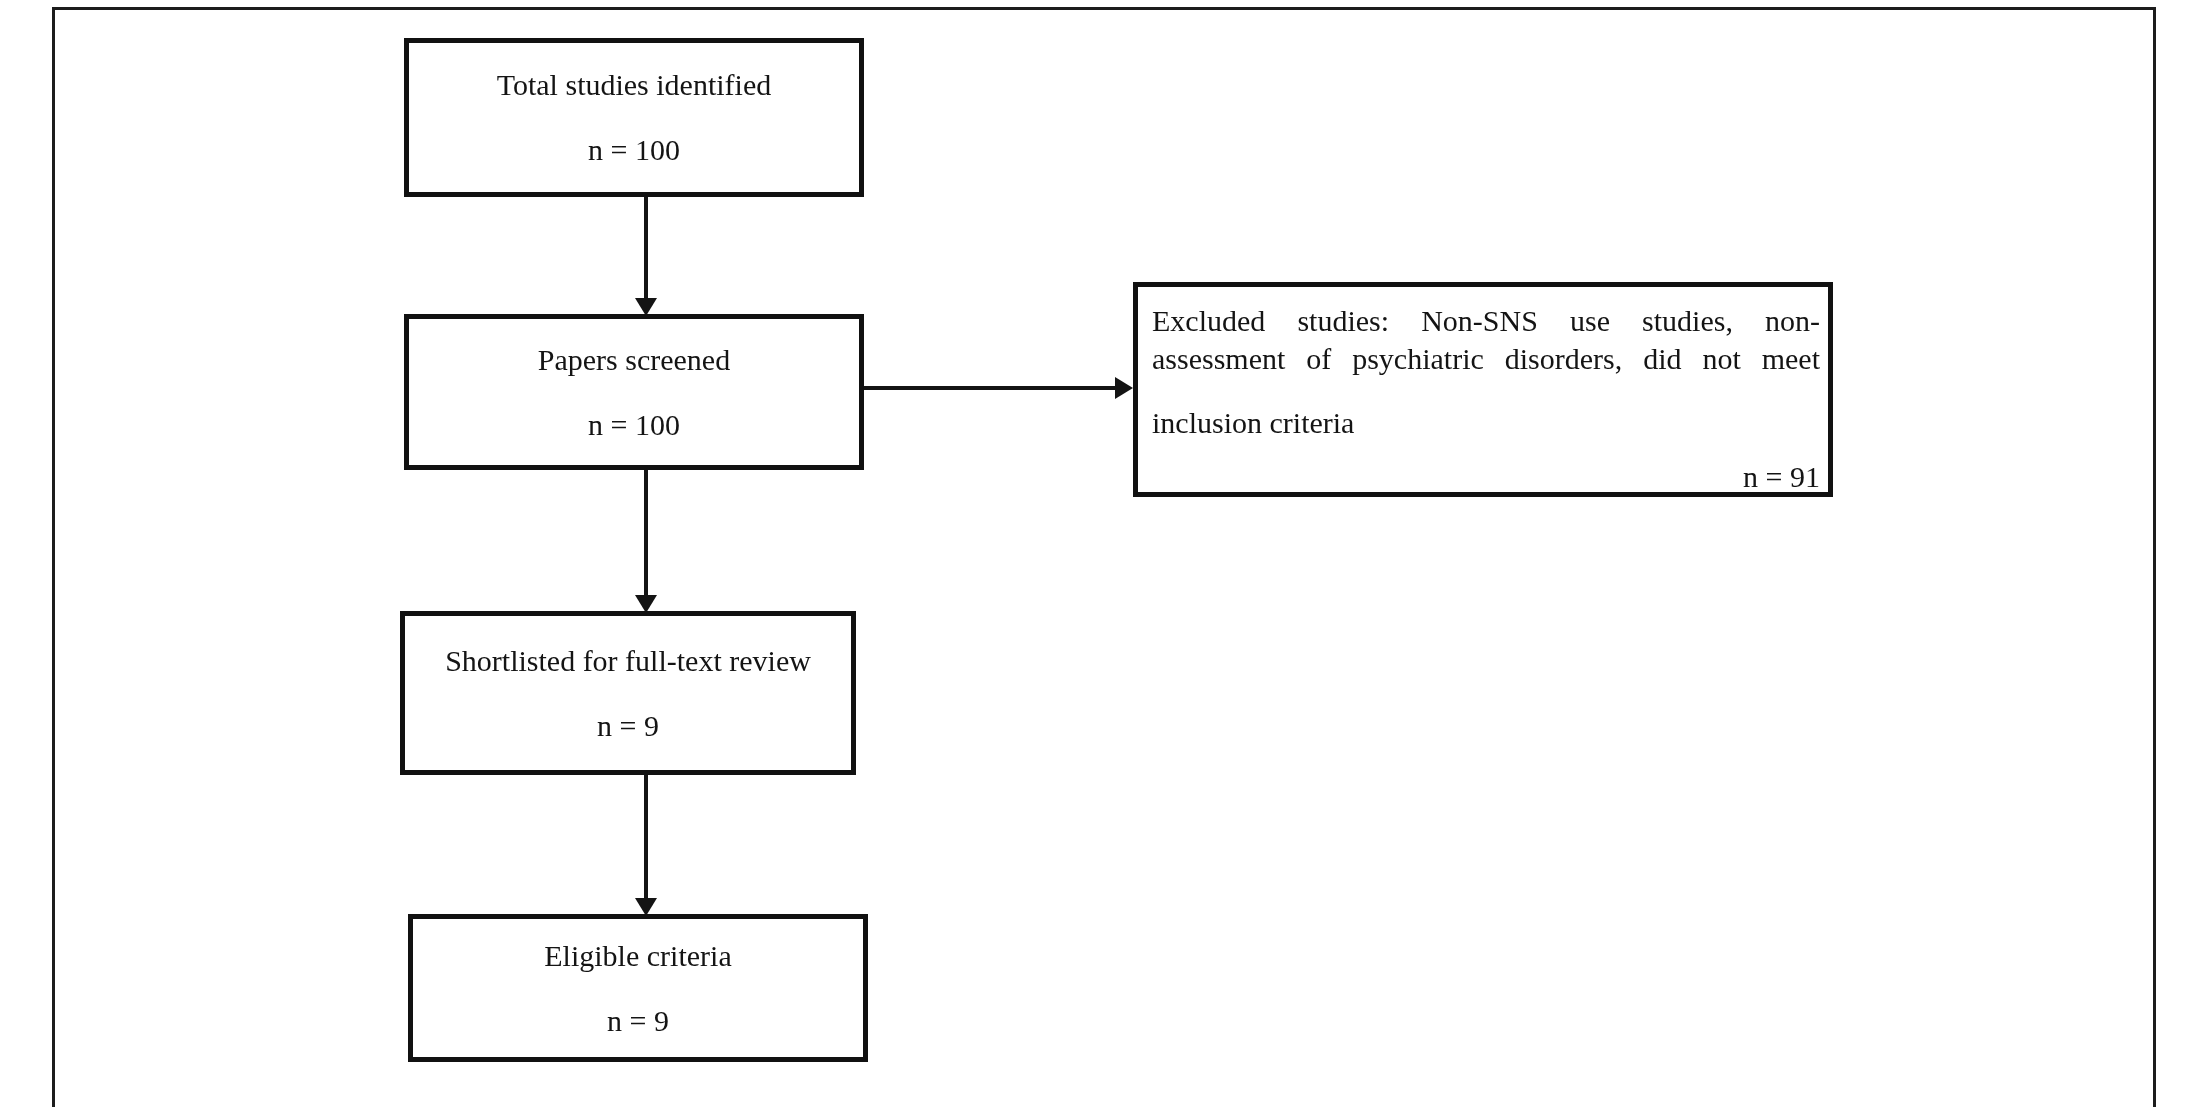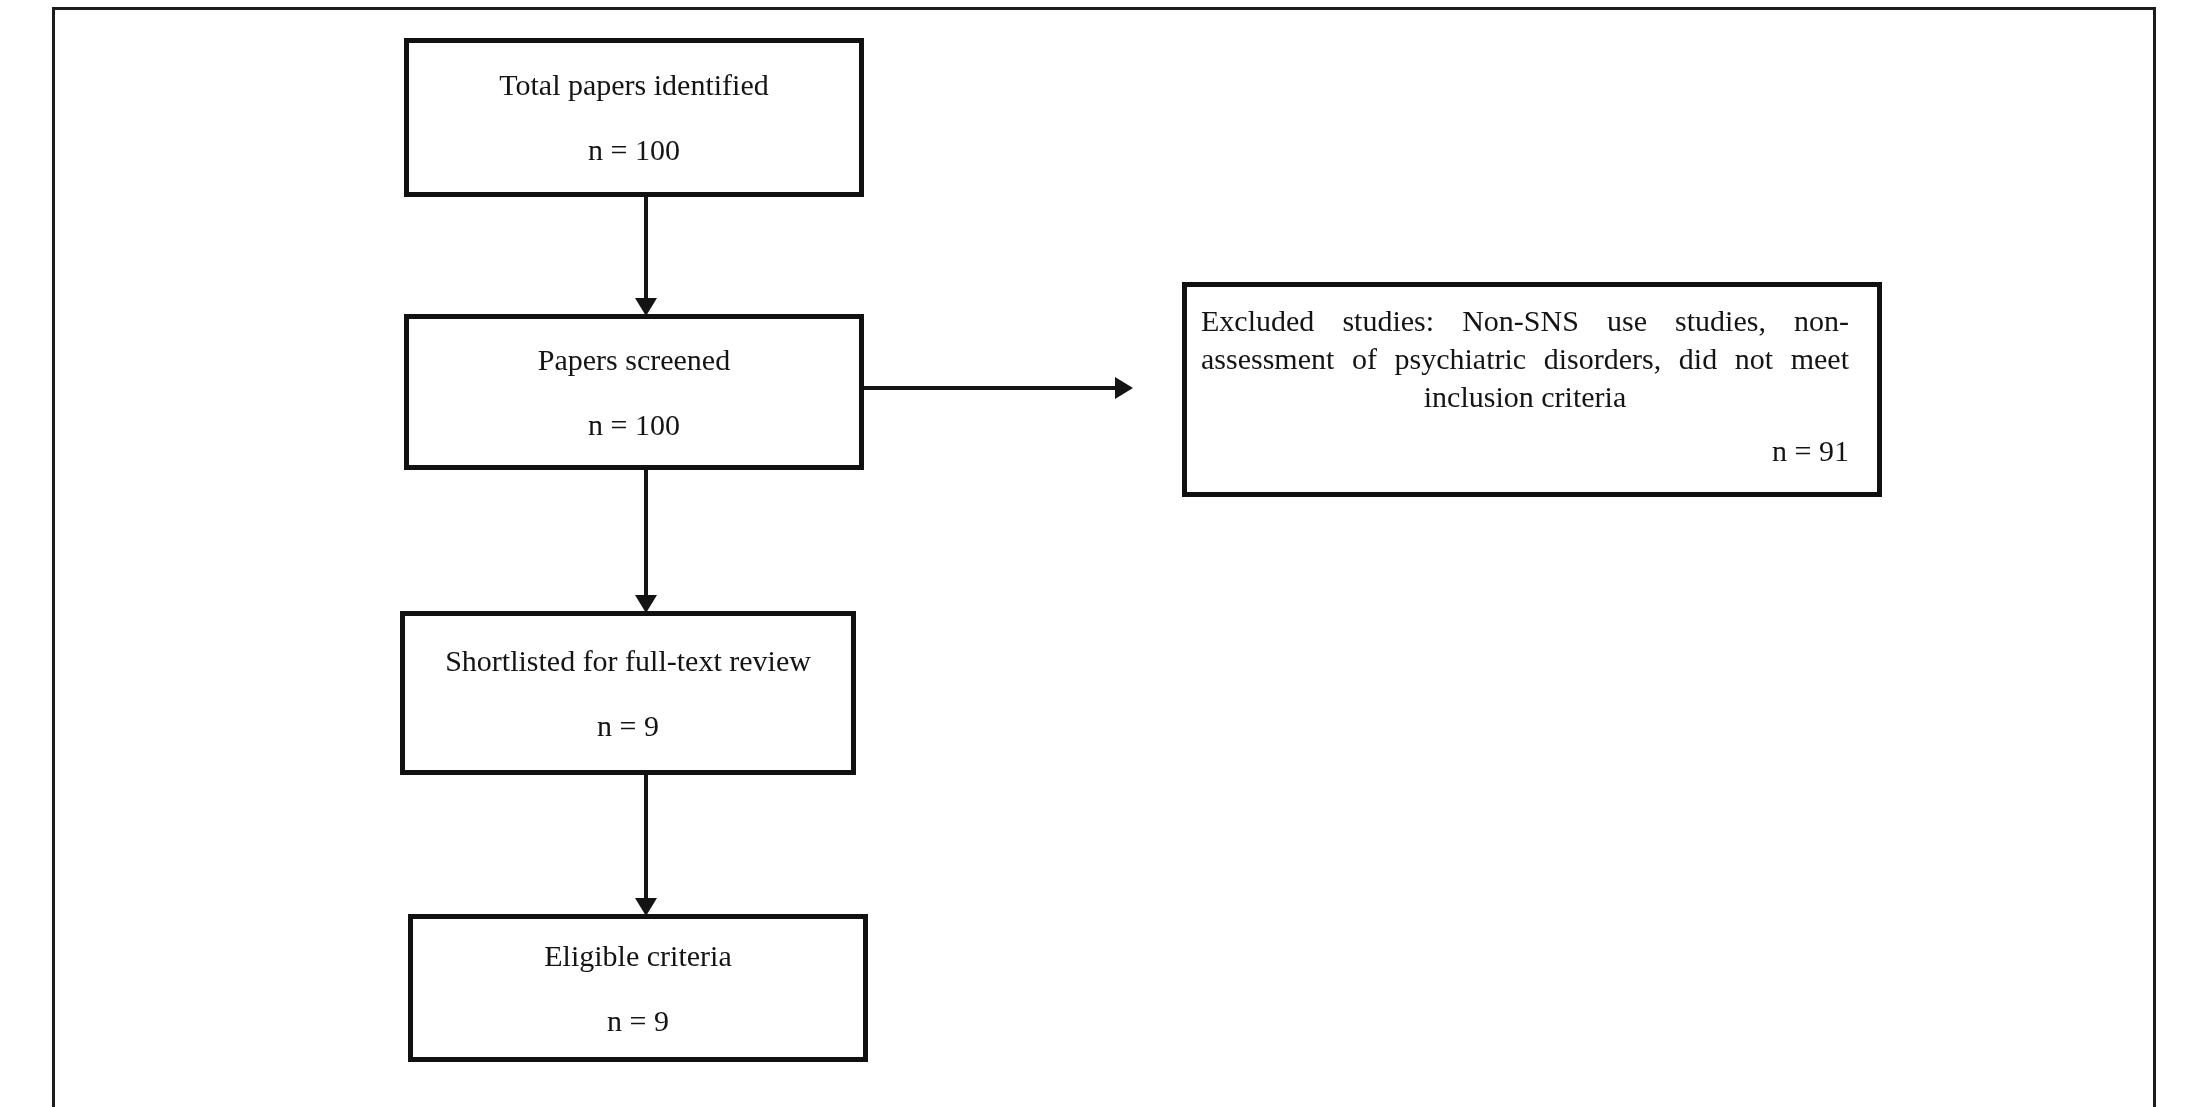--- a/index.html
+++ b/index.html
@@ -42,36 +42,37 @@
     font-size: 30px;
     line-height: 38px;
   }
   .b-total      { left: 404px;  top: 38px;  width: 460px; height: 159px; }
   .b-screened   { left: 404px;  top: 314px; width: 460px; height: 156px; font-family: Liberation Serif, serif; }
   .b-shortlist  { left: 400px;  top: 611px; width: 456px; height: 164px; }
   .b-eligible   { left: 408px;  top: 914px; width: 460px; height: 148px; }
 
   .b-excluded {
     position: absolute;
-    left: 1182px; top: 282px; width: 700px; height: 215px;
+    left: 1133px; top: 282px; width: 700px; height: 215px;
     box-sizing: border-box;
     border: 5px solid #111111;
     background: #ffffff;
-    padding: 15px 28px 0 14px;
+    padding: 15px 8px 0 14px;
     font-size: 30px;
     line-height: 38px;
     text-align: left;
   }
   .jline {
     text-align: justify;
     text-align-last: justify;
     white-space: normal;
   }
   .lline {
-    text-align: center;
+    text-align: left;
+    margin-top: 26px;
   }
   .excl-count {
     margin-top: 16px;
     text-align: right;
   }
   .arrows {
     position: absolute;
     left: 0; top: 0;
     width: 2193px;
     height: 1107px;
@@ -100,21 +101,21 @@
       <line x1="646" y1="470" x2="646" y2="597"></line>
       <polygon points="646,613 635,595 657,595"></polygon>
     </g>
     <g>
       <line x1="646" y1="767" x2="646" y2="900"></line>
       <polygon points="646,916 635,898 657,898"></polygon>
     </g>
   </svg>
 
   <div class="flowbox b-total">
-    <div>Total papers identified</div>
+    <div>Total studies identified</div>
     <div>n = 100</div>
   </div>
 
   <div class="flowbox b-screened">
     <div>Papers screened</div>
     <div>n = 100</div>
   </div>
 
   <div class="flowbox b-shortlist">
     <div>Shortlisted for full-text review</div>

